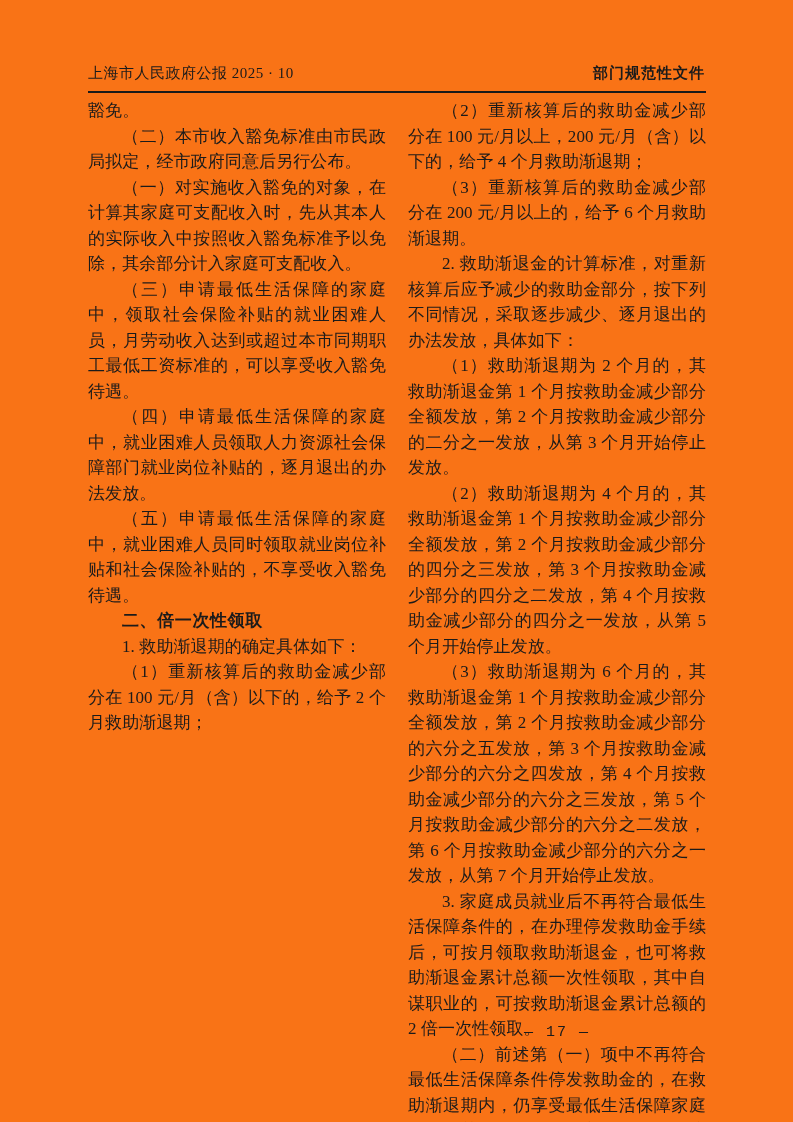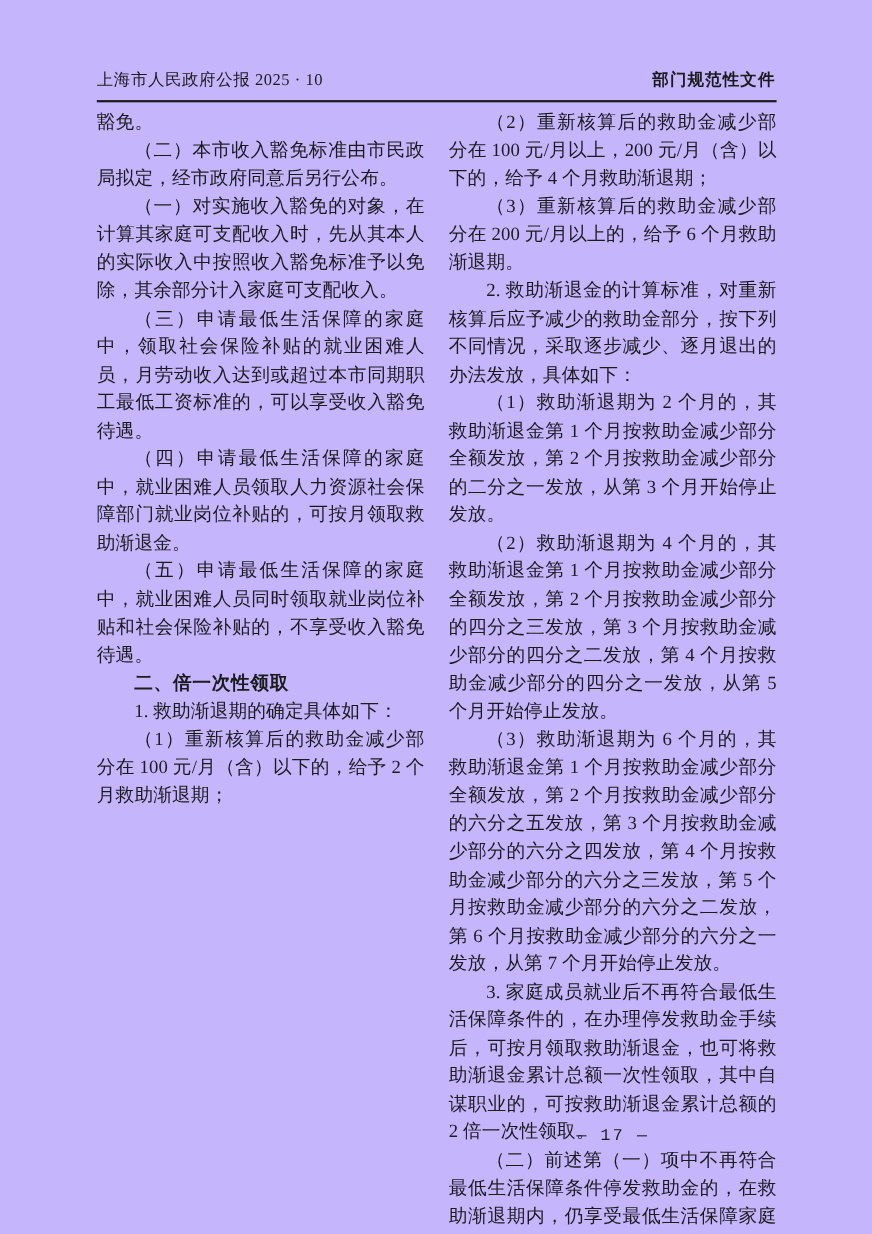--- a/index.html
+++ b/index.html
@@ -4,21 +4,21 @@
 <style>
   html, body {
     margin: 0;
     padding: 0;
     background: #ffffff;
   }
   .page {
     position: relative;
     width: 793px;
     height: 1122px;
-    background: #c4b5fd;
+    background: #f97316;
     color: #1b1b1b;
     font-family: "Liberation Serif", "DejaVu Serif", serif;
     overflow: hidden;
   }
   .page-header {
     position: absolute;
     left: 88px;
     top: 62px;
     width: 617px;
     display: flex;
@@ -88,21 +88,21 @@
     <span class="section-label">部门规范性文件</span>
   </div>
 
   <div class="header-rule"></div>
 
   <div class="column column-left">
     <p class="no-indent">豁免。</p>
     <p>（二）本市收入豁免标准由市民政局拟定，经市政府同意后另行公布。</p>
     <p>（一）对实施收入豁免的对象，在计算其家庭可支配收入时，先从其本人的实际收入中按照收入豁免标准予以免除，其余部分计入家庭可支配收入。</p>
     <p>（三）申请最低生活保障的家庭中，领取社会保险补贴的就业困难人员，月劳动收入达到或超过本市同期职工最低工资标准的，可以享受收入豁免待遇。</p>
-    <p>（四）申请最低生活保障的家庭中，就业困难人员领取人力资源社会保障部门就业岗位补贴的，可按月领取救助渐退金。</p>
+    <p>（四）申请最低生活保障的家庭中，就业困难人员领取人力资源社会保障部门就业岗位补贴的，逐月退出的办法发放。</p>
     <p>（五）申请最低生活保障的家庭中，就业困难人员同时领取就业岗位补贴和社会保险补贴的，不享受收入豁免待遇。</p>
     <p class="heading">二、倍一次性领取</p>
     <p>1. 救助渐退期的确定具体如下：</p>
     <p>（1）重新核算后的救助金减少部分在 100 元/月（含）以下的，给予 2 个月救助渐退期；</p>
   </div>
 
   <div class="column column-right">
     <p>（2）重新核算后的救助金减少部分在 100 元/月以上，200 元/月（含）以下的，给予 4 个月救助渐退期；</p>
     <p>（3）重新核算后的救助金减少部分在 200 元/月以上的，给予 6 个月救助渐退期。</p>
     <p>2. 救助渐退金的计算标准，对重新核算后应予减少的救助金部分，按下列不同情况，采取逐步减少、逐月退出的办法发放，具体如下：</p>

